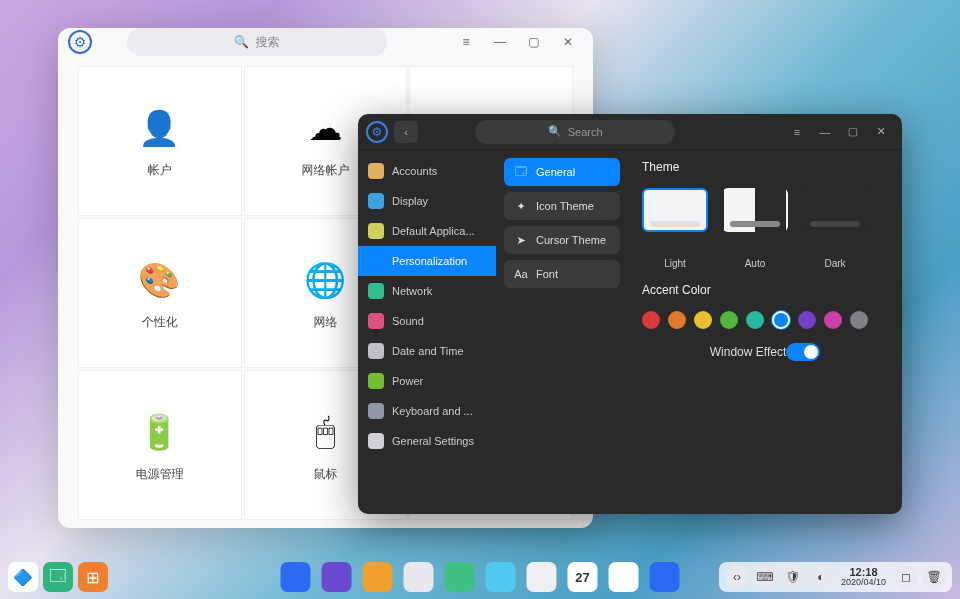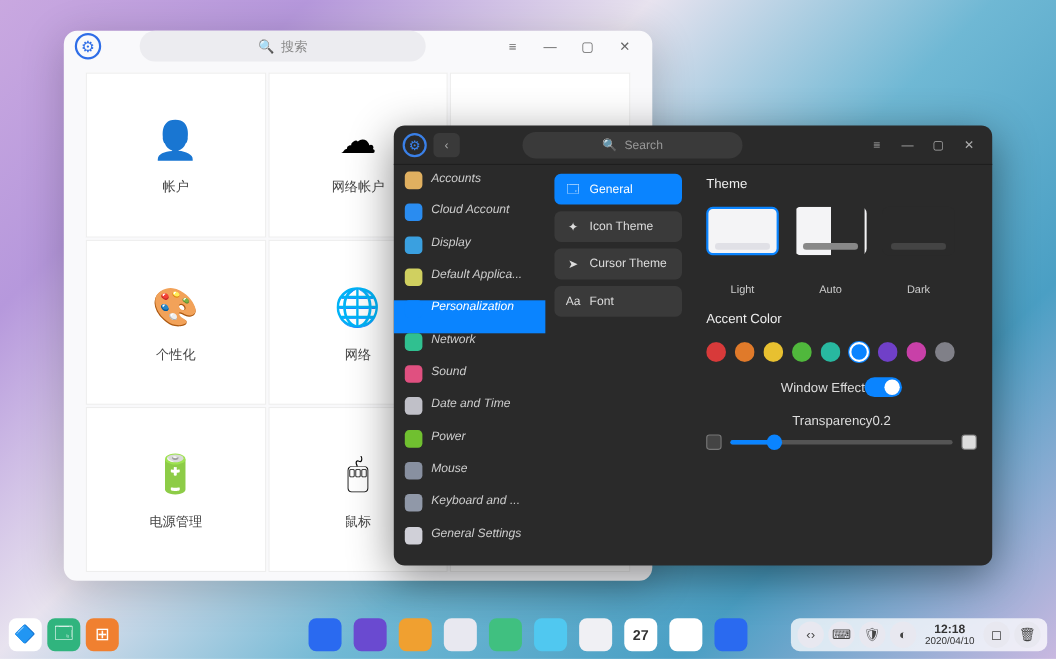--- a/index.html
+++ b/index.html
@@ -40,21 +40,21 @@
     display: flex; flex-direction: column; color: #ddd; font-size: 12px;
   }
   .wd-title { height: 36px; display:flex; align-items:center; padding: 0 8px; gap:6px; border-bottom:1px solid #1e1e1e; }
   .wd-logo { width:22px; height:22px; border-radius:50%; border:2px solid #3a80e8; display:flex;align-items:center;justify-content:center;color:#3a80e8;font-size:12px; }
   .wd-back { width:24px; height:22px; background:#3a3a3a; border-radius:5px; display:flex;align-items:center;justify-content:center;color:#aaa;cursor:pointer;font-size:11px; }
   .wd-search { margin:0 auto; width:200px; height:24px; background:#3a3a3a; border-radius:12px; display:flex;align-items:center;justify-content:center;gap:6px;color:#999;font-size:11px; cursor:text; }
   .wd-ctrls { margin-left:auto; display:flex; gap:2px; }
   .wd-btn { width:26px; height:20px; display:flex;align-items:center;justify-content:center;color:#aaa;cursor:pointer;border-radius:4px;font-size:11px; }
   .wd-body { flex:1; display:flex; overflow:hidden; }
   .wd-side { width:138px; display:flex; flex-direction:column; padding:6px 0; overflow:hidden; }
-  .wd-side-item { height:30px; display:flex;align-items:flex-start;gap:8px;padding:0 10px;color:#ccc;font-size:11px;cursor:pointer; white-space:nowrap;font-style:italic; }
+  .wd-side-item { height:30px; display:flex;align-items:center;gap:8px;padding:0 10px;color:#ccc;font-size:11px;cursor:pointer; white-space:nowrap; }
   .wd-side-item.active { background:#0a84ff; color:#fff; }
   .wd-side-item .sic { width:16px;height:16px;border-radius:4px;display:flex;align-items:center;justify-content:center;font-size:11px; }
   .wd-sub { width:132px; padding:8px; display:flex; flex-direction:column; gap:6px; }
   .wd-sub-item { height:28px; border-radius:6px; background:#3a3a3a; display:flex;align-items:center;gap:8px;padding:0 10px;color:#ddd;font-size:11px;cursor:pointer; }
   .wd-sub-item.active { background:#0a84ff; color:#fff; }
   .wd-sub-item .sic { width:14px;height:14px;display:flex;align-items:center;justify-content:center;font-size:11px; }
   .wd-main { flex:1; padding:10px 14px; display:flex; flex-direction:column; gap:14px; overflow:hidden; }
   .sect-title { font-size:12px; color:#eee; }
   .themes { display:flex; gap:14px; }
   .theme-card { display:flex; flex-direction:column; align-items:center; gap:6px; cursor:pointer; }
@@ -137,24 +137,20 @@
       <div class="wd-btn">✕</div>
     </div>
   </div>
   <div class="wd-body">
     <div class="wd-side" id="wd-side">
         <div class="wd-side-item">
           <div class="sic" style="background: rgb(224, 176, 96);"></div>
           <span>Accounts</span>
         </div>
         <div class="wd-side-item">
-          <div class="sic" style="background: rgb(42, 140, 240);"></div>
-          <span>Cloud Account</span>
-        </div>
-        <div class="wd-side-item">
           <div class="sic" style="background: rgb(58, 160, 224);"></div>
           <span>Display</span>
         </div>
         <div class="wd-side-item">
           <div class="sic" style="background: rgb(208, 208, 96);"></div>
           <span>Default Applica...</span>
         </div>
         <div class="wd-side-item active">
           <div class="sic" style="background: rgb(10, 132, 255);"></div>
           <span>Personalization</span>
@@ -167,24 +163,20 @@
           <div class="sic" style="background: rgb(224, 80, 128);"></div>
           <span>Sound</span>
         </div>
         <div class="wd-side-item">
           <div class="sic" style="background: rgb(192, 192, 200);"></div>
           <span>Date and Time</span>
         </div>
         <div class="wd-side-item">
           <div class="sic" style="background: rgb(112, 192, 48);"></div>
           <span>Power</span>
-        </div>
-        <div class="wd-side-item">
-          <div class="sic" style="background: rgb(136, 144, 160);"></div>
-          <span>Mouse</span>
         </div>
         <div class="wd-side-item">
           <div class="sic" style="background: rgb(144, 152, 168);"></div>
           <span>Keyboard and ...</span>
         </div>
         <div class="wd-side-item">
           <div class="sic" style="background: rgb(208, 208, 216);"></div>
           <span>General Settings</span>
         </div>
       </div>
@@ -237,34 +229,20 @@
           <div class="swatch" style="background: rgb(40, 184, 160);"></div>
           <div class="swatch sel" style="background: rgb(10, 132, 255);"></div>
           <div class="swatch" style="background: rgb(112, 64, 200);"></div>
           <div class="swatch" style="background: rgb(200, 64, 168);"></div>
           <div class="swatch" style="background: rgb(128, 128, 136);"></div>
         </div>
       <div class="row">
         <span>Window Effect</span>
         <div class="toggle"></div>
       </div>
-      <div>
-        <div class="row" style="margin-bottom:6px">
-          <span>Transparency</span>
-          <span>0.2</span>
-        </div>
-        <div class="slider">
-          <div class="slider-end" style="background:#444"></div>
-          <div class="slider-track">
-            <div class="slider-fill"></div>
-            <div class="slider-knob"></div>
-          </div>
-          <div class="slider-end" style="background:#ddd"></div>
-        </div>
-      </div>
     </div>
   </div>
 </div>
 
 <div class="dock">
   <div class="dock-group" id="dock-left">
       <div class="dock-icon" style="background: rgb(255, 255, 255);">🔷</div>
       <div class="dock-icon" style="background: rgb(48, 180, 126);">🗔</div>
       <div class="dock-icon" style="background: rgb(240, 128, 48);">⊞</div>
     </div>

